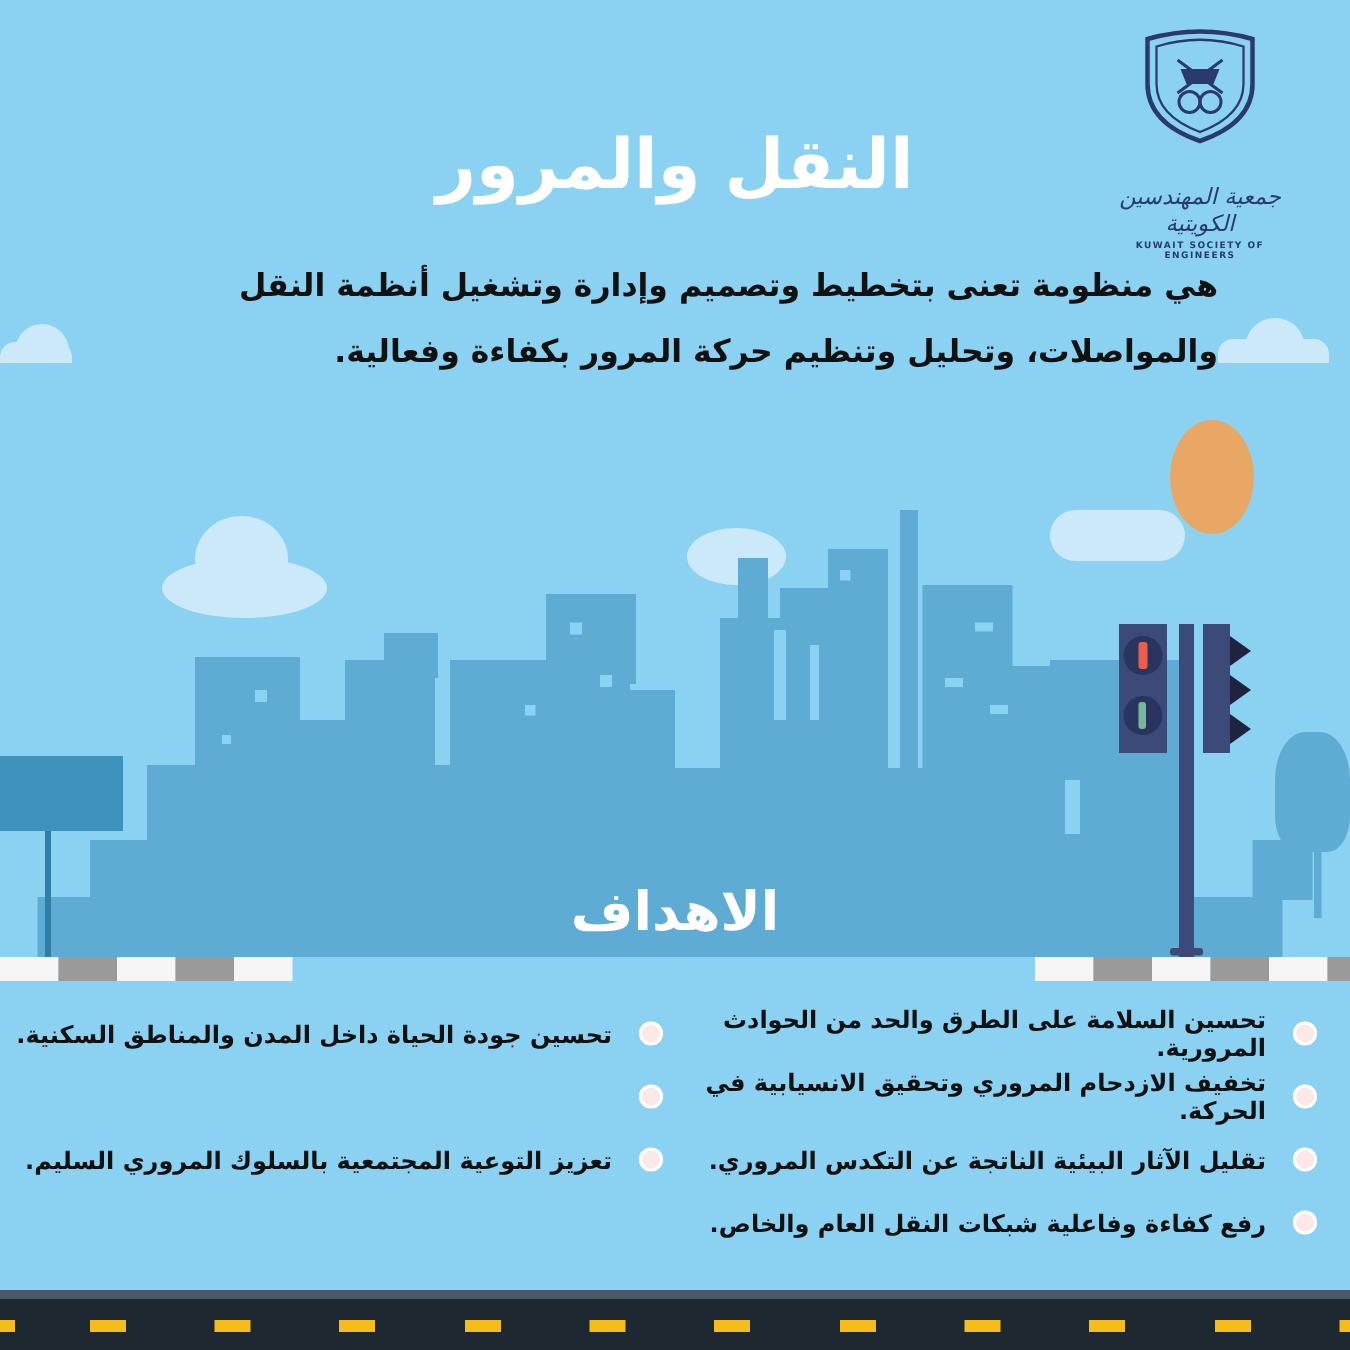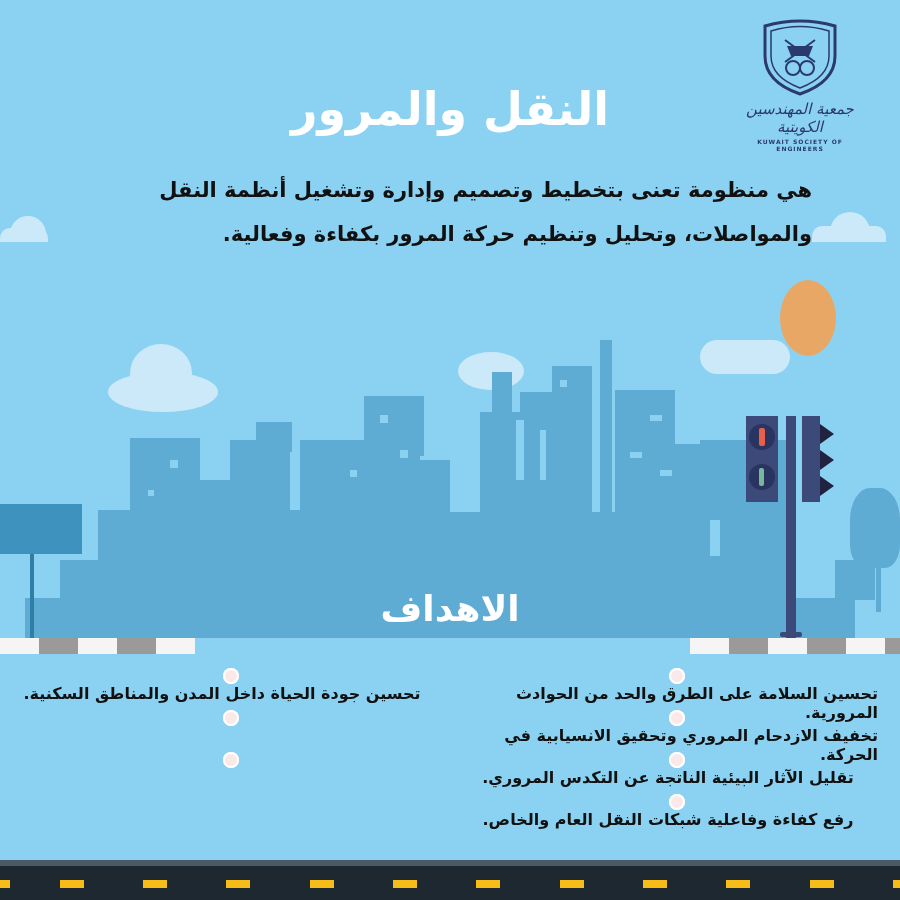--- a/index.html
+++ b/index.html
@@ -6,21 +6,21 @@
   body { width:900px; height:900px; overflow:hidden; position:relative; background:#8bd2f2; font-family:"DejaVu Sans", sans-serif; }
   .abs { position:absolute; }
   .cloud { position:absolute; background:#cbe9f8; border-radius:50%; }
   .bldg { position:absolute; background:#5eabd3; }
   .win { position:absolute; background:#8bd2f2; }
   .title { position:absolute; top:82px; left:250px; width:400px; text-align:center; color:#fff; font-size:46px; font-weight:bold; direction:rtl; }
   .intro { position:absolute; top:168px; right:88px; width:740px; direction:rtl; text-align:right; color:#111; font-size:21px; font-weight:bold; line-height:44px; }
   .intro p { margin:0; }
   .goals-title { position:absolute; top:588px; left:340px; width:220px; text-align:center; color:#fff; font-size:36px; font-weight:bold; direction:rtl; z-index:3; }
   .goals { position:absolute; top:668px; direction:rtl; z-index:3; }
-  .goal { display:flex; align-items:center; height:42px; color:#111; font-size:16px; font-weight:bold;flex-direction:column; }
+  .goal { display:flex; align-items:center; height:42px; color:#111; font-size:16px; font-weight:bold; }
   .bullet { width:16px; height:16px; border-radius:50%; background:#fbe9ea; box-shadow:0 0 0 2px #fff inset; margin-left:18px; flex:none; }
   .curb { position:absolute; height:16px; display:flex; }
   .curb span { width:39px; height:16px; }
   .road { position:absolute; left:0; top:860px; width:900px; height:40px; background:#1d2830; border-top:6px solid #4a5a66; }
   .dash { position:absolute; top:880px; width:24px; height:8px; background:#f5bc1a; }
 </style>
 </head>
 <body>
 
 <div class="cloud" style="left:10px;top:216px;width:36px;height:26px;border-radius:20px 20px 0 0;"></div>
@@ -37,21 +37,21 @@
 <div class="abs" style="left:735px;top:16px;width:130px;height:118px;">
   <svg width="130" height="80" viewBox="0 0 130 80">
     <path d="M30 10 Q65 0 100 10 L100 40 Q100 66 65 78 Q30 66 30 40 Z" fill="none" stroke="#2a3a6e" stroke-width="3"></path>
     <path d="M36 15 Q65 6 94 15 L94 40 Q94 61 65 72 Q36 61 36 40 Z" fill="none" stroke="#2a3a6e" stroke-width="1.5"></path>
     <circle cx="58" cy="52" r="7" fill="none" stroke="#2a3a6e" stroke-width="2"></circle>
     <circle cx="72" cy="52" r="7" fill="none" stroke="#2a3a6e" stroke-width="2"></circle>
     <path d="M52 30 L78 30 L74 40 L56 40 Z" fill="#2a3a6e"></path>
     <line x1="50" y1="24" x2="80" y2="46" stroke="#2a3a6e" stroke-width="2"></line>
     <line x1="80" y1="24" x2="50" y2="46" stroke="#2a3a6e" stroke-width="2"></line>
   </svg>
-  <div style="text-align:center;direction:rtl;color:#2a3a6e;font-family:'DejaVu Serif',serif;font-size:15px;font-style:italic;margin-top:0;">جمعية المهندسين الكويتية</div>
+  <div style="text-align:center;direction:rtl;color:#2a3a6e;font-family:'DejaVu Serif',serif;font-size:15px;font-style:italic;margin-top:22px;">جمعية المهندسين الكويتية</div>
   <div style="text-align:center;color:#2a3a6e;font-size:6px;letter-spacing:1px;font-weight:bold;margin-top:2px;">KUWAIT SOCIETY OF ENGINEERS</div>
 </div>
 
 <div class="title">النقل والمرور</div>
 
 <div>
   <div class="bldg" style="left:25px;top:598px;width:830px;height:40px;"></div>
   <div class="bldg" style="left:60px;top:560px;width:60px;height:40px;"></div>
   <div class="bldg" style="left:98px;top:510px;width:210px;height:90px;"></div>
   <div class="bldg" style="left:130px;top:438px;width:70px;height:80px;"></div>
@@ -148,20 +148,21 @@
 <div class="goals" style="right:458px;width:440px;">
   <div class="goal">
       <span class="bullet"></span>
       <span>تحسين جودة الحياة داخل المدن والمناطق السكنية.</span>
     </div>
   <div class="goal">
       <span class="bullet"></span>
     </div>
   <div class="goal">
       <span class="bullet"></span>
+      <span>تعزيز التوعية المجتمعية بالسلوك المروري السليم.</span>
     </div>
 </div>
 
 <div class="road"></div>
 <div>
   <div class="dash" style="left:0;width:10px;"></div>
   <div class="dash" style="left:60px;"></div>
   <div class="dash" style="left:143px;"></div>
   <div class="dash" style="left:226px;"></div>
   <div class="dash" style="left:310px;"></div>

